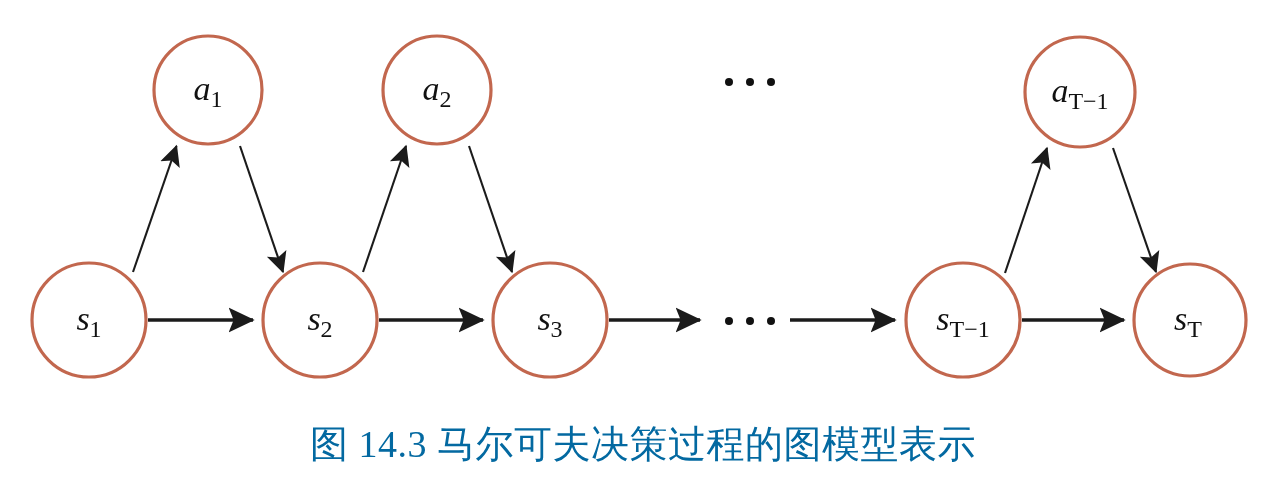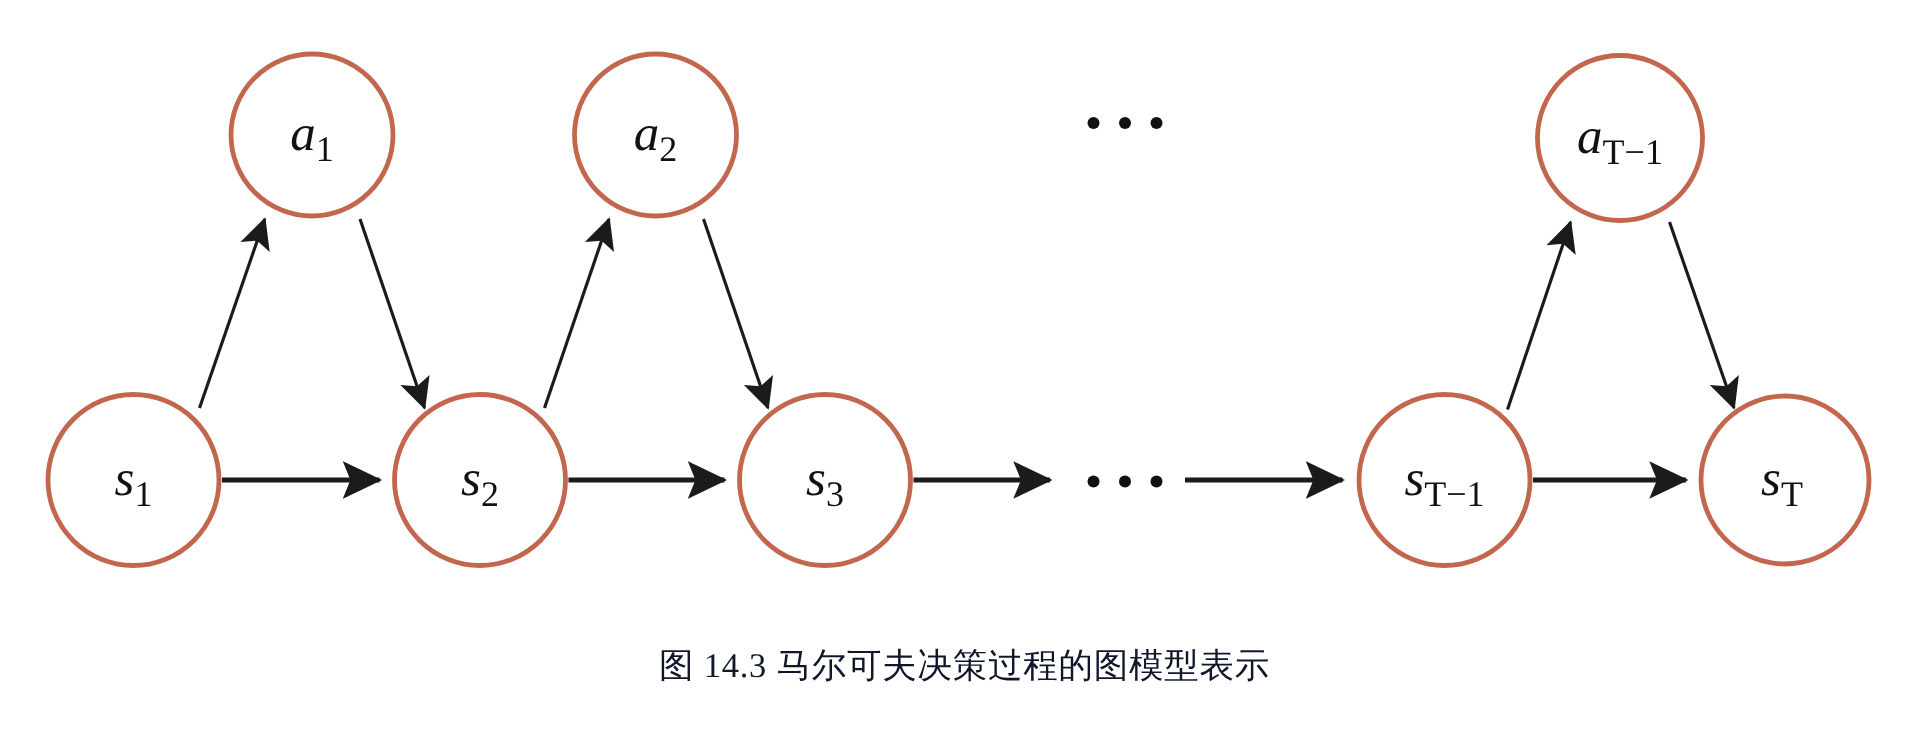--- a/index.html
+++ b/index.html
@@ -61,23 +61,23 @@
   .ellipsis-dots {
     fill: #111111;
   }
   #caption {
     position: absolute;
     left: 0;
     top: 418px;
     width: 1286px;
     text-align: center;
     font-family: "Liberation Serif", "DejaVu Serif", serif;
-    font-size: 23px;
+    font-size: 38px;
     line-height: 52px;
-    color: #0f172a;
+    color: #0369a1;
     letter-spacing: 0.5px;
     white-space: nowrap;
   }
 </style>
 </head>
 <body>
 
 <div id="figure-root">
 
   <svg id="graph-svg" viewBox="0 0 1286 420">

